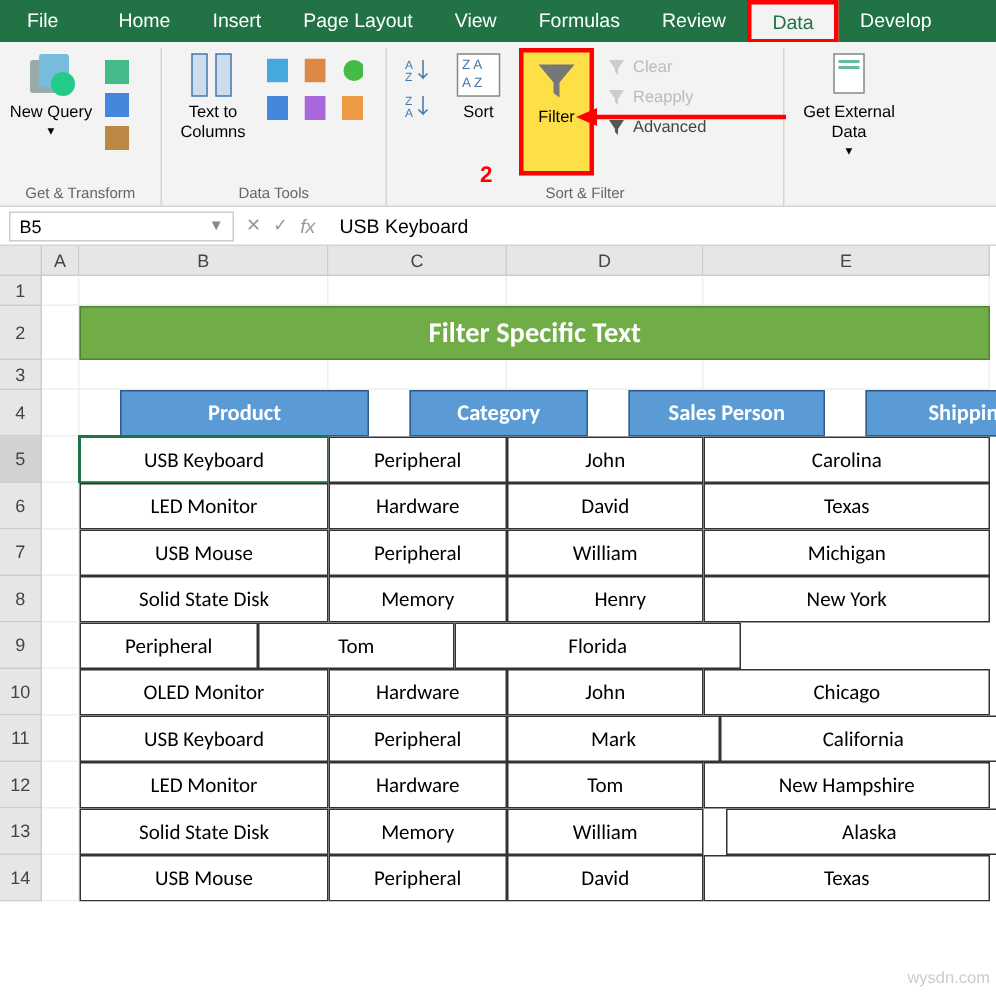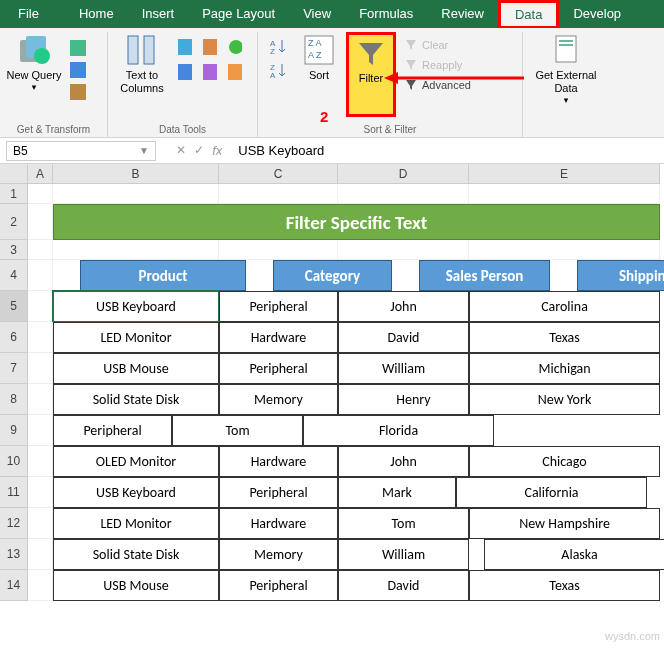--- a/index.html
+++ b/index.html
@@ -22,21 +22,21 @@
 .small-btn { display: flex; align-items: center; gap: 4px; padding: 2px 4px; font-size: 11px; cursor: pointer; color: #444; white-space: nowrap; }
 .small-btn.disabled { color: #bbb; }
 
 
 .redbox { border: 3px solid #ff0000; }
 .annot { color: #ff0000; font-weight: bold; font-size: 15px; position: absolute; }
 .redarrow { position: absolute; }
 
 
 .namebox-row { display: flex; align-items: center; border-bottom: 1px solid #d4d4d4; height: 26px; background: #fff; }
-.name-box { width: 150px; border: 1px solid #ccc; margin: 2px 12px 2px 6px; padding: 2px 6px; font-size: 12px; display: flex; justify-content: space-between; align-items: center; }
+.name-box { width: 150px; border: 1px solid #ccc; margin: 2px 0 2px 6px; padding: 2px 6px; font-size: 12px; display: flex; justify-content: space-between; align-items: center; }
 .fn-icons { display: flex; gap: 8px; padding: 0 8px; color: #999; }
 .fx { font-style: italic; font-size: 13px; }
 .formula-bar { flex: 1; padding: 2px 8px; font-size: 13px; }
 
 
 .grid-wrap { display: flex; }
 .corner { width: 28px; height: 20px; background: #e6e6e6; border-right: 1px solid #ccc; border-bottom: 1px solid #ccc; }
 .col-headers { display: flex; flex: 1; }
 .ch { background: #e6e6e6; border-right: 1px solid #ccc; border-bottom: 1px solid #ccc; text-align: center; font-size: 12px; color: #444; height: 20px; line-height: 20px; }
 .row-headers { display: flex; flex-direction: column; }
@@ -48,21 +48,21 @@
 .cell { border-right: 1px solid #eee; border-bottom: 1px solid #eee; height: 100%; }
 
 
 .title-cell { background: #70ad47; color: #fff; font-size: 19px; font-weight: 600; font-family: Calibri, sans-serif; display: flex; align-items: center; justify-content: center; border: 1px solid #538135; }
 
 
 .tbl-header { background: #5b9bd5; color: #fff; font-size: 15px; font-weight: 600; font-family: Calibri, sans-serif; display: flex; align-items: center; justify-content: center; border: 1px solid #2e5c8a; }
 .tbl-cell { border: 1px solid #333; font-size: 14px; font-family: Calibri, sans-serif; display: flex; align-items: center; justify-content: center; background: #fff; }
 .sel-cell { outline: 2px solid #217346; outline-offset: -1px; }
 
-.watermark { position: absolute; right: 4px; bottom: 20px; color: #aaa; font-size: 11px; opacity: .6; }
+.watermark { position: absolute; right: 4px; bottom: 4px; color: #aaa; font-size: 11px; opacity: .6; }
 
 svg { display: block; }
 </style>
 </head>
 <body>
 
 <div class="tabs">
   <div class="tab file">File</div>
   <div class="tab">Home</div>
   <div class="tab">Insert</div>
@@ -348,21 +348,21 @@
         <div class="cell" style="width: 25px;"></div>
         <div class="tbl-cell" style="width: 166px;">OLED Monitor</div>
         <div class="tbl-cell" style="width: 119px;">Hardware</div>
         <div class="tbl-cell" style="width: 131px;">John</div>
         <div class="tbl-cell" style="width: 191px;">Chicago</div>
       </div>
       <div class="cell-row" style="height: 31px;">
         <div class="cell" style="width: 25px;"></div>
         <div class="tbl-cell" style="width: 166px;">USB Keyboard</div>
         <div class="tbl-cell" style="width: 119px;">Peripheral</div>
-        <div class="tbl-cell" style="width: 118px;">Mark</div>
+        <div class="tbl-cell" style="width: 142px;">Mark</div>
         <div class="tbl-cell" style="width: 191px;">California</div>
       </div>
       <div class="cell-row" style="height: 31px;">
         <div class="cell" style="width: 25px;"></div>
         <div class="tbl-cell" style="width: 166px;">LED Monitor</div>
         <div class="tbl-cell" style="width: 119px;">Hardware</div>
         <div class="tbl-cell" style="width: 131px;">Tom</div>
         <div class="tbl-cell" style="width: 191px;">New Hampshire</div>
       </div>
       <div class="cell-row" style="height: 31px;">

